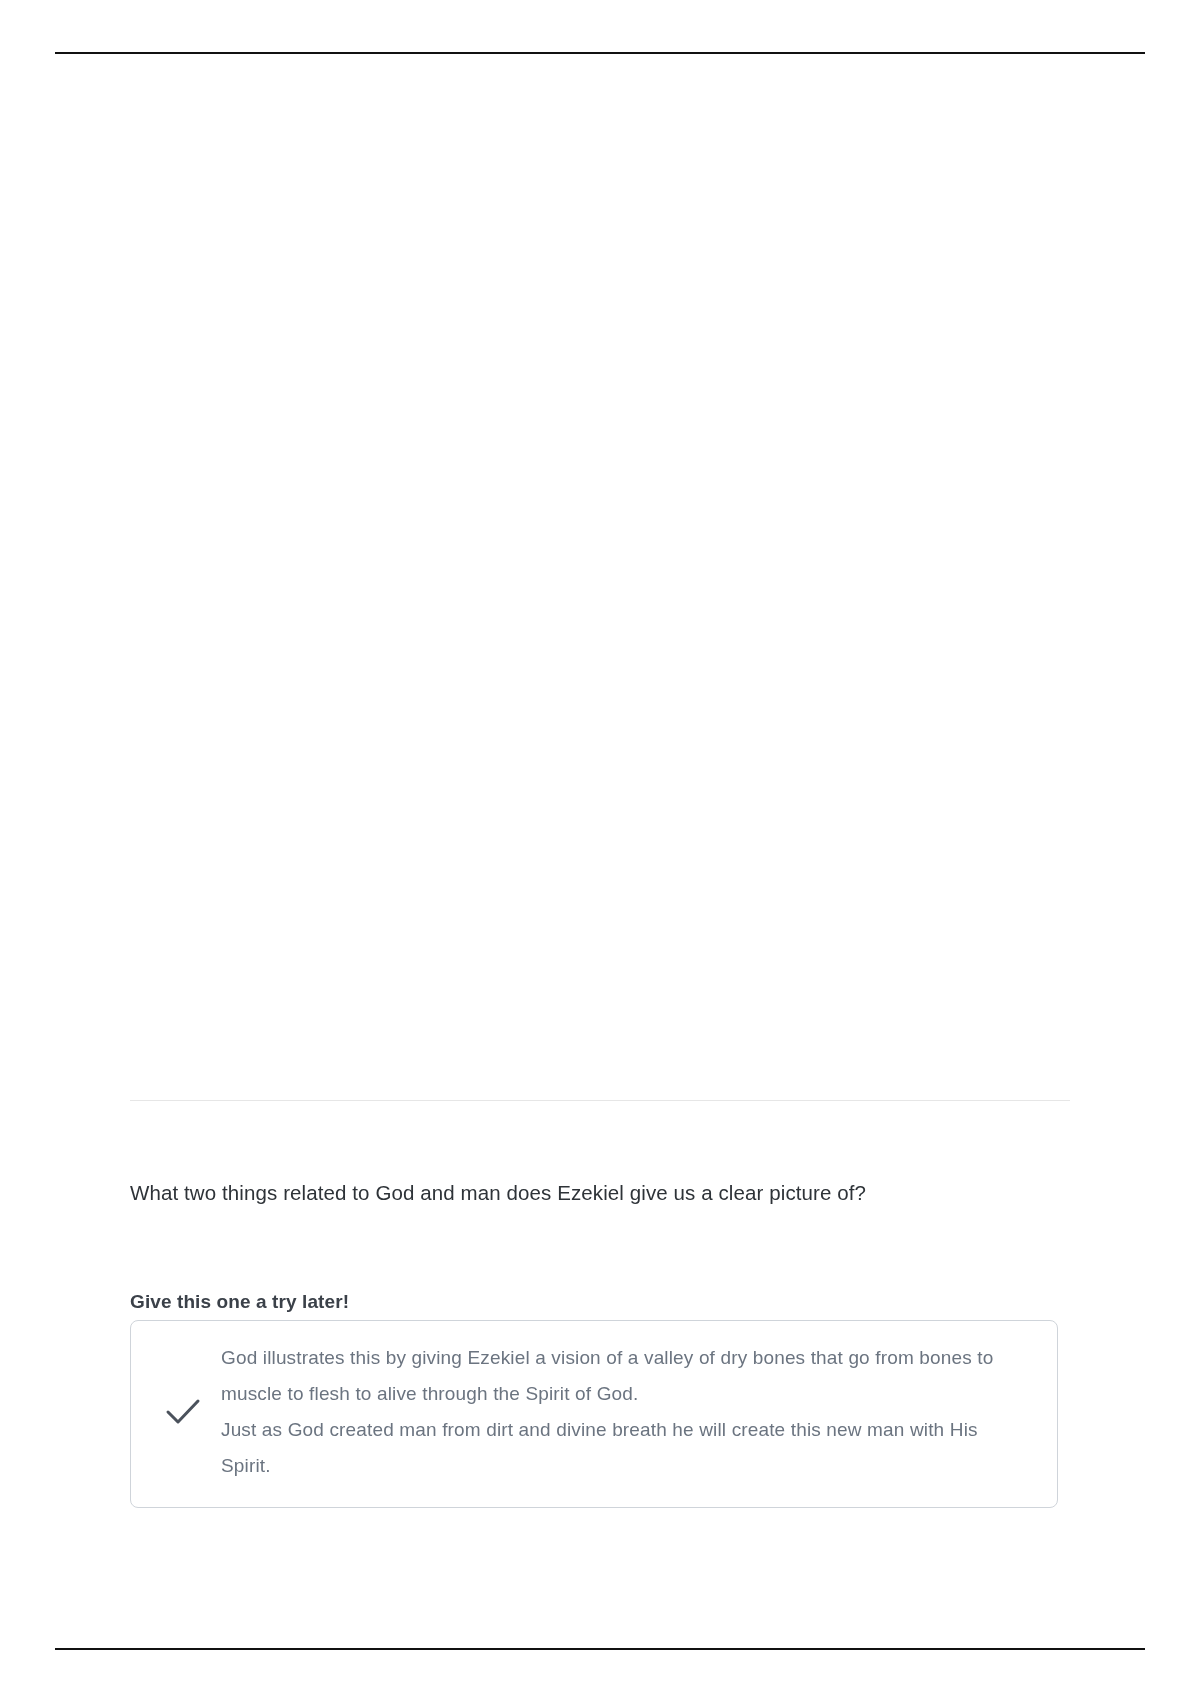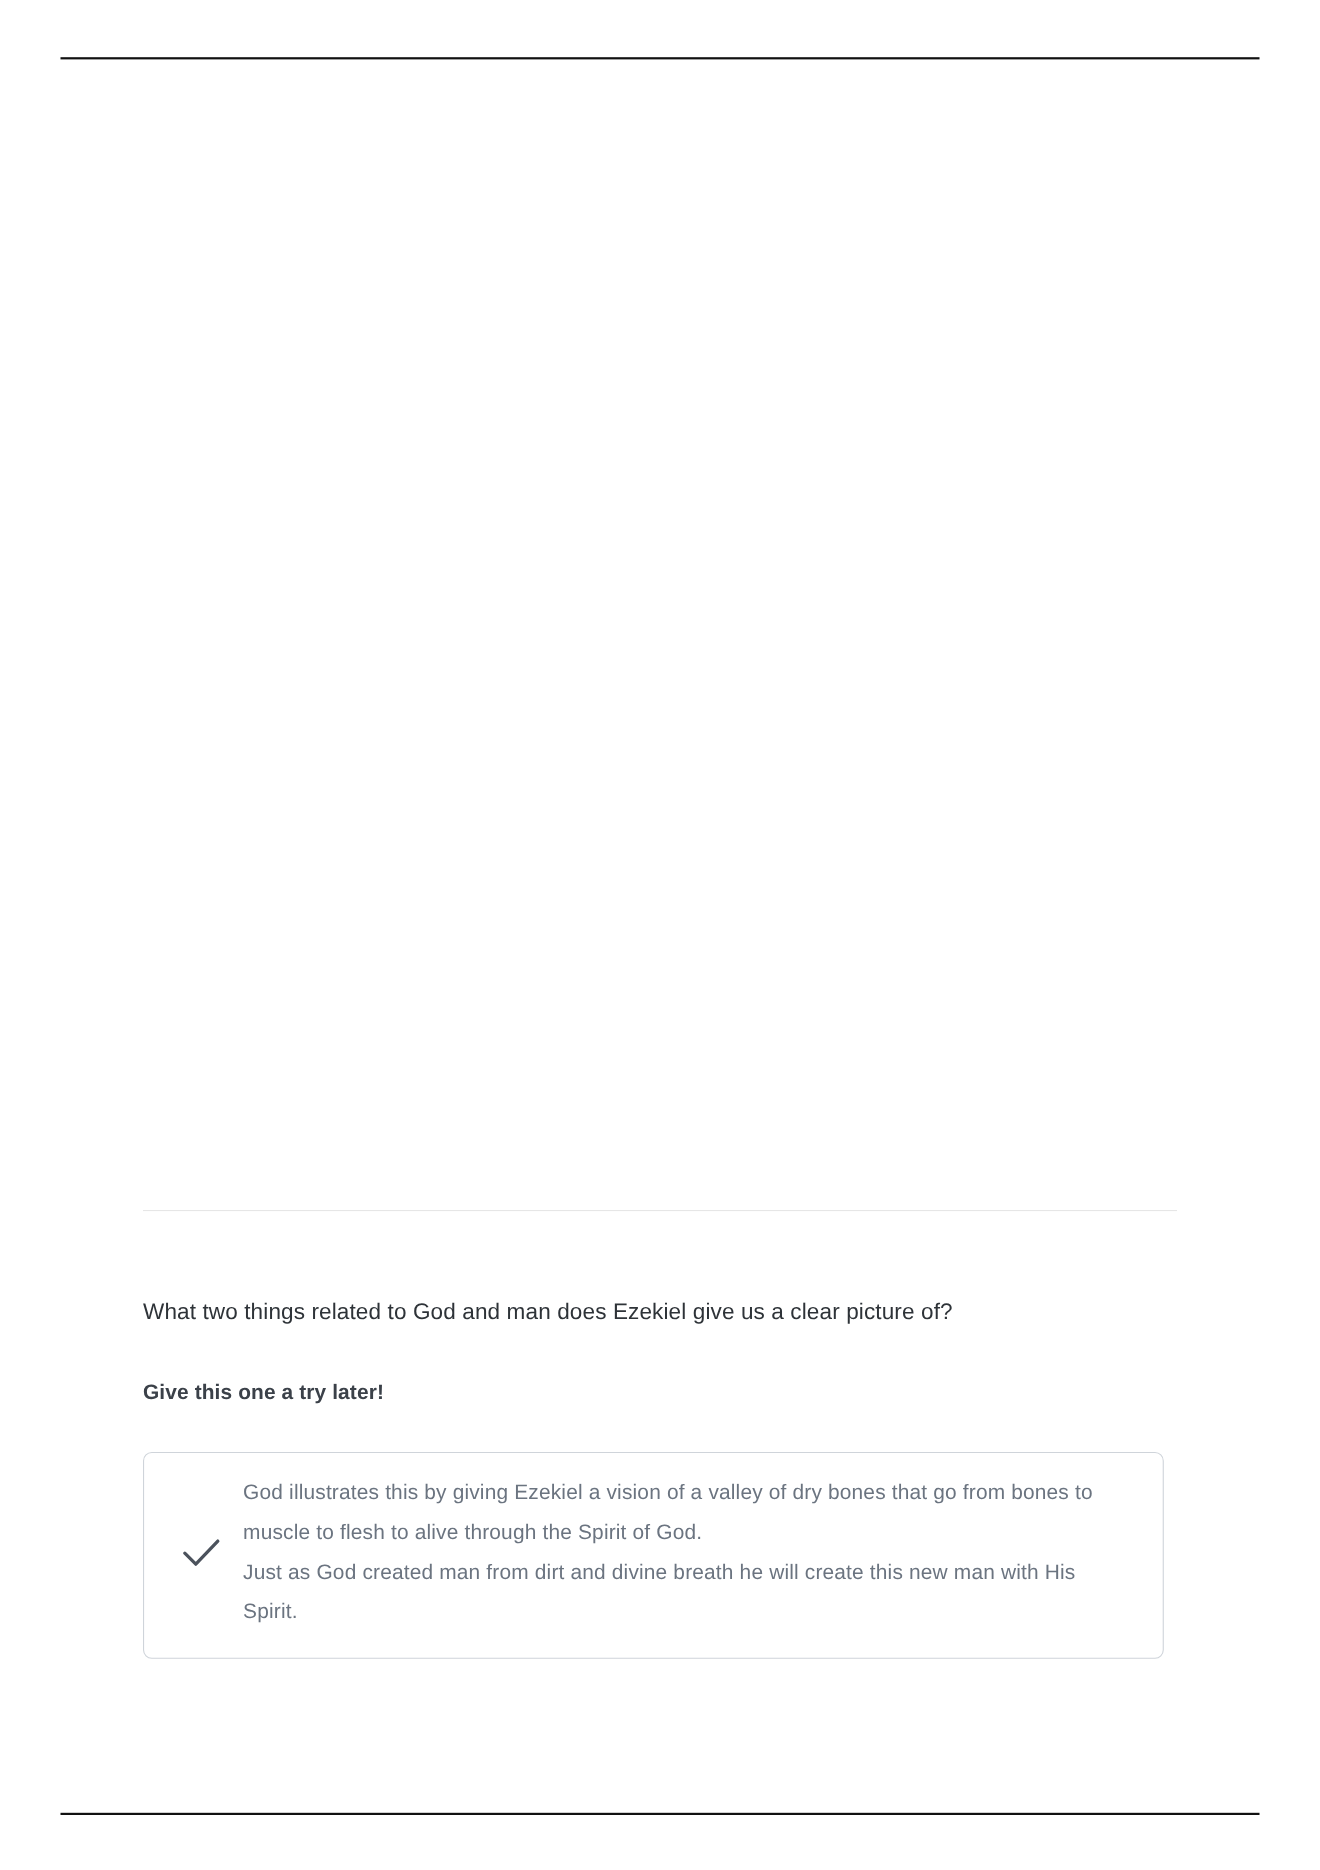--- a/index.html
+++ b/index.html
@@ -52,21 +52,21 @@
     top: 1178px;
     width: 940px;
     font-size: 20.5px;
     line-height: 30px;
     color: #2e3338;
     letter-spacing: 0.1px;
   }
   .status {
     position: absolute;
     left: 130px;
-    top: 1253px;
+    top: 1288px;
     width: 940px;
     font-size: 19px;
     line-height: 28px;
     font-weight: bold;
     color: #3b4149;
     letter-spacing: 0.1px;
   }
   .answer-card {
     position: absolute;
     left: 130px;

